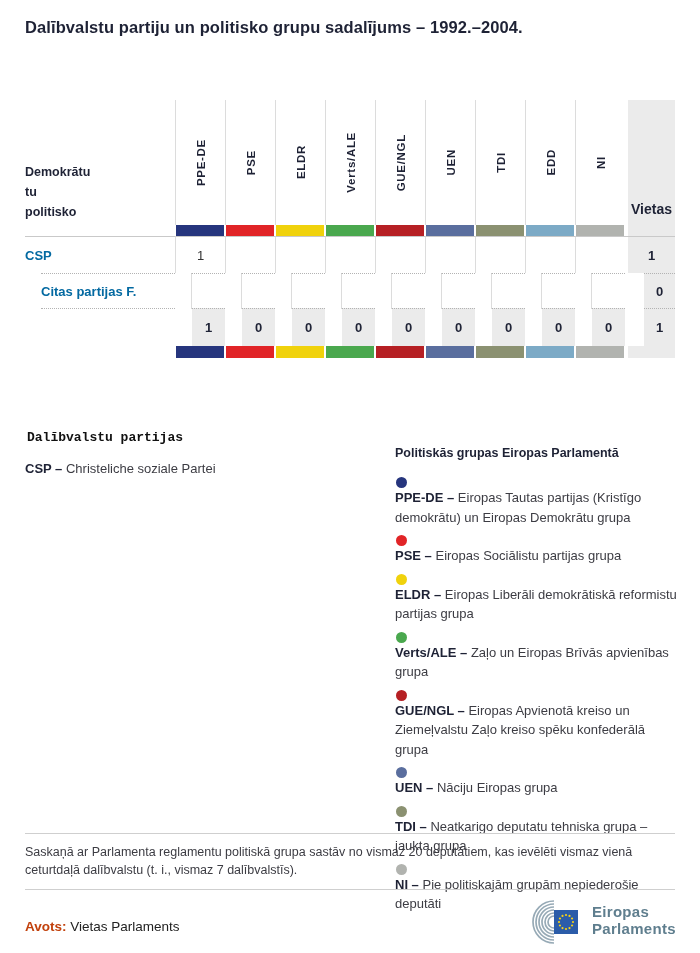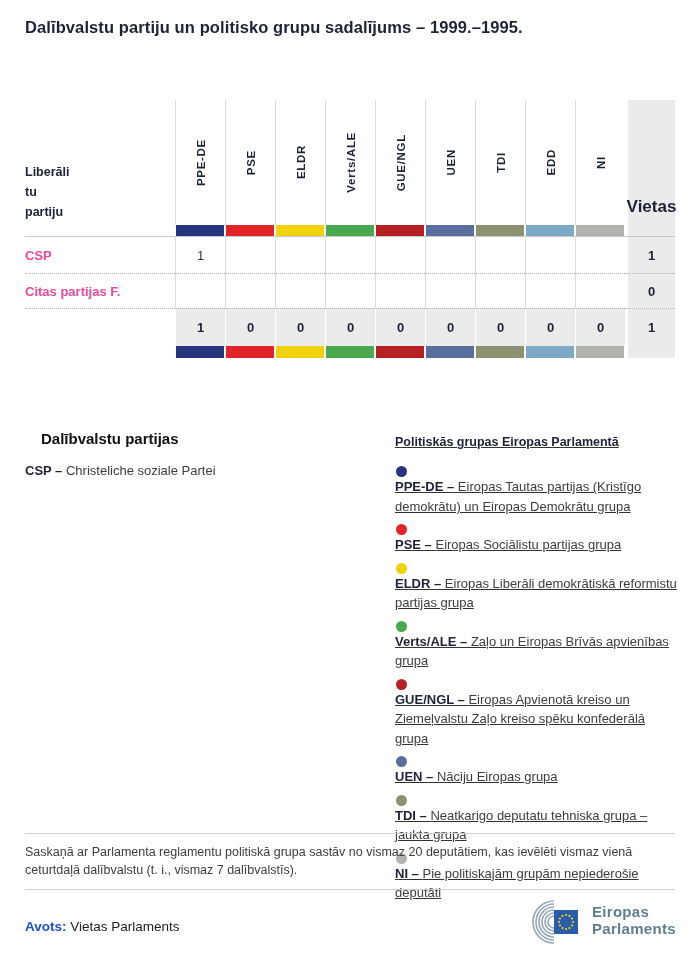--- a/index.html
+++ b/index.html
@@ -9,67 +9,67 @@
   .subtitle{position:absolute;left:27px;top:48px;font-size:15.5px;font-weight:400;color:#3c3c43;}
 
   
   .tbl{position:absolute;left:25px;top:100px;display:grid;
        grid-template-columns:150px repeat(9,50px) 3px 47px;
        grid-template-rows:125px 11px 37px 35px 38px 12px;}
   .c{box-sizing:border-box;display:flex;align-items:center;justify-content:center;
      font-size:13px;color:#333;min-width:0;min-height:0;}
   .gline{border-left:1px solid #dcdcdc;}
   .bt-solid{border-top:1px solid #c9c9c9;}
-  .bt-dot{border-top:1px dotted #b3b3b3;}
+  .bt-dot{border-top:1px dotted #b3b3b3;margin-left:16px;}
   .vietas{background:#ebebeb;}
   .hlabel{align-items:flex-end;justify-content:flex-start;}
   .rowhead{font-weight:700;font-size:12.5px;line-height:20px;color:#1e2235;padding-bottom:3px;}
   .hcell .vtext{writing-mode:vertical-rl;transform:rotate(180deg);
      font-weight:700;font-size:11.5px;letter-spacing:.7px;color:#1e2235;white-space:nowrap;}
   .vh{align-items:flex-end;}
-  .vh span{font-weight:700;font-size:17px;color:#1e2235;padding-bottom:8px;}
+  .vh span{font-weight:700;font-size:14px;color:#1e2235;padding-bottom:8px;}
   .barcell{align-items:stretch;}
   .bar{flex:1;margin:0 1px;}
-  .rowlab{justify-content:flex-start;font-weight:700;color:#ec4899;}
+  .rowlab{justify-content:flex-start;font-weight:700;color:#0369a1;}
   .seat{font-weight:700;color:#1e2235;}
   .totalcell{background:#ebebeb;font-weight:700;color:#1e2235;border-left:1px solid #fff;}
 
   
   .legend-left{position:absolute;left:25px;top:430px;width:352px;}
-  .ll-head{font-family:Liberation Sans, sans-serif;font-weight:700;font-size:15px;color:#111;margin:0 0 14px 16px;}
+  .ll-head{font-family:Liberation Mono, monospace;font-weight:700;font-size:13px;color:#111;margin:0 0 14px 2px;}
   .ll-item{font-size:13px;line-height:19px;color:#3c3c43;margin:0 0 6px 0;}
   .ll-item b{color:#1e2235;}
-  .legend-right{position:absolute;left:395px;top:435px;width:283px;text-decoration:underline;}
+  .legend-right{position:absolute;left:395px;top:446px;width:283px;}
   .lr-head{font-size:12.5px;font-weight:700;color:#1e2235;margin:0 0 13px 0;}
   .lr-item{display:flex;margin-bottom:4px;flex-direction:column;}
   .lr-dot{width:11px;height:11px;border-radius:50%;margin:4px 11px 0 1px;flex:none;}
   .lr-text{font-size:13px;line-height:19.5px;color:#3c3c43;}
   .lr-text b{color:#1e2235;}
 
   
   .rule{position:absolute;left:25px;right:25px;border-top:1px solid #cfcfcf;}
   .rule1{top:833px;} .rule2{top:889px;}
   .footnote{position:absolute;left:25px;top:843px;width:650px;font-size:12.5px;line-height:18px;color:#3c3c43;}
   .source{position:absolute;left:25px;top:919px;font-size:13.5px;color:#222;}
-  .source b{color:#1d4ed8;}
+  .source b{color:#c2410c;}
   .logo{position:absolute;left:522px;top:899px;}
   .logo text{font-family:"Liberation Sans",sans-serif;font-weight:700;font-size:15px;fill:#5f7e8e;letter-spacing:.3px;}
 </style>
 </head>
 <body>
 
 <div class="page">
-  <div class="title">Dalībvalstu partiju un politisko grupu sadalījums – 1999.–1995.</div>
+  <div class="title">Dalībvalstu partiju un politisko grupu sadalījums – 1992.–2004.</div>
 
   <div class="tbl">
       <div class="c hlabel">
         <div class="rowhead">
-          <div>Liberāli</div>
+          <div>Demokrātu</div>
           <div>tu</div>
-          <div>partiju</div>
+          <div>politisko</div>
         </div>
       </div>
       <div class="c gline hcell">
         <span class="vtext">PPE-DE</span>
       </div>
       <div class="c gline hcell">
         <span class="vtext">PSE</span>
       </div>
       <div class="c gline hcell">
         <span class="vtext">ELDR</span>

